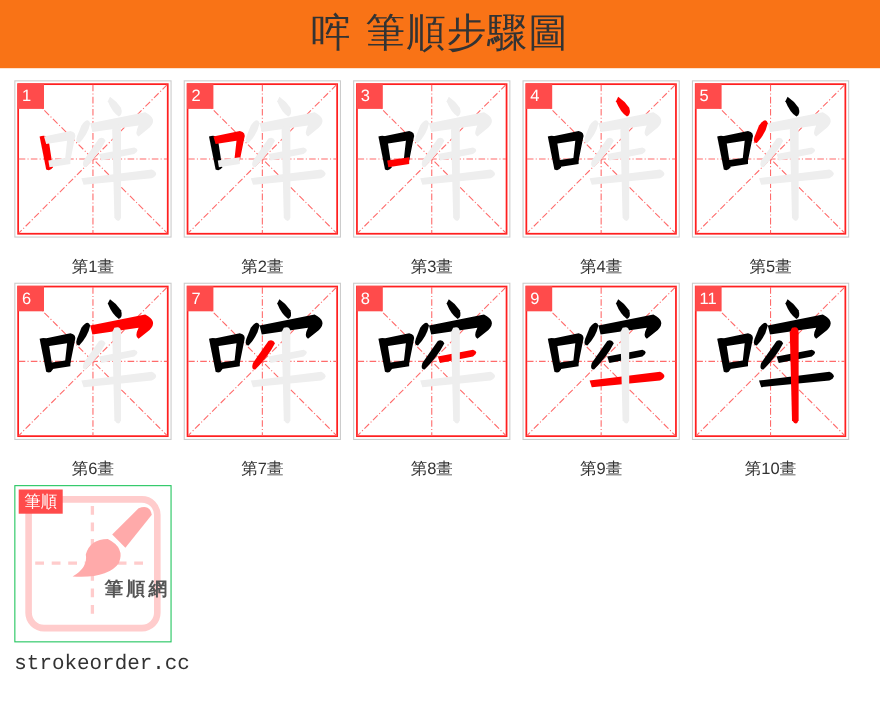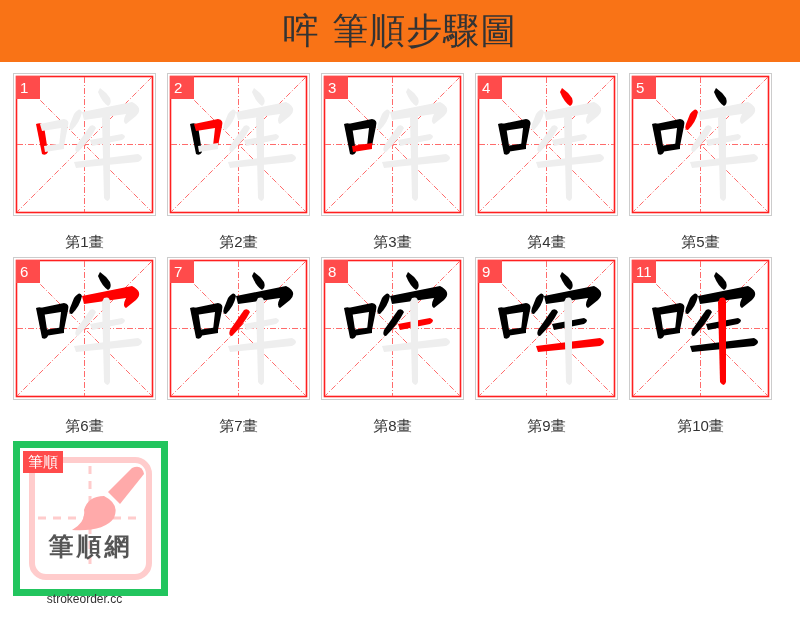--- a/index.html
+++ b/index.html
@@ -4,24 +4,24 @@
 <style>
   html,body{margin:0;padding:0;background:#fff;}
   body{width:800px;height:642px;position:relative;overflow:hidden;font-family:"DejaVu Sans","Liberation Sans",sans-serif;}
   .header{position:absolute;left:0;top:0;width:800px;height:62px;background:#f97316;}
   .title{position:absolute;left:0;top:0;width:800px;height:62px;line-height:62px;text-align:center;font-size:36px;color:#333;letter-spacing:1px;}
   .cell{position:absolute;width:143px;}
   .box{position:absolute;left:0;top:0;width:141px;height:141px;border:1px solid #ccc;background:#fff;}
   .box svg{position:absolute;left:0;top:0;}
   .num{position:absolute;left:2px;top:2px;height:23px;min-width:24px;padding:0 4px;box-sizing:border-box;background:#ff4b4b;color:#fff;font-size:15px;line-height:23px;font-family:"Liberation Sans",sans-serif;}
   .cap{position:absolute;left:0;top:149px;width:143px;text-align:center;font-size:15px;color:#333;font-family:"Liberation Sans",sans-serif;margin-top:11px;}
-  .logo{position:absolute;left:13px;top:441px;width:141px;height:141px;border:7px solid #22c55e;background:#fff;}
+  .logo{position:absolute;left:13px;top:441px;width:141px;height:141px;border:1px solid #22c55e;background:#fff;}
   .logo-tag{position:absolute;left:3px;top:3px;height:22px;padding:0 5px;background:#ff4b4b;color:#fff;font-size:15px;line-height:22px;}
-  .logo-text{position:absolute;left:0;top:82px;width:141px;text-align:center;font-size:25px;font-weight:bold;color:#555;letter-spacing:3px;}
-  .site{position:absolute;left:13px;top:592px;width:143px;text-align:center;font-family:Liberation Sans, sans-serif;font-size:12px;color:#333;}
+  .logo-text{position:absolute;left:0;top:82px;width:141px;text-align:right;font-size:17px;font-weight:bold;color:#555;letter-spacing:3px;}
+  .site{position:absolute;left:13px;top:592px;width:143px;text-align:center;font-family:Liberation Mono, monospace;font-size:19px;color:#333;}
 </style>
 </head>
 <body>
 
 <div class="header">
   <div class="title">哰 筆順步驟圖</div>
 </div>
 
 <div id="grid">
     <div class="cell" style="left: 13px; top: 73px;">

